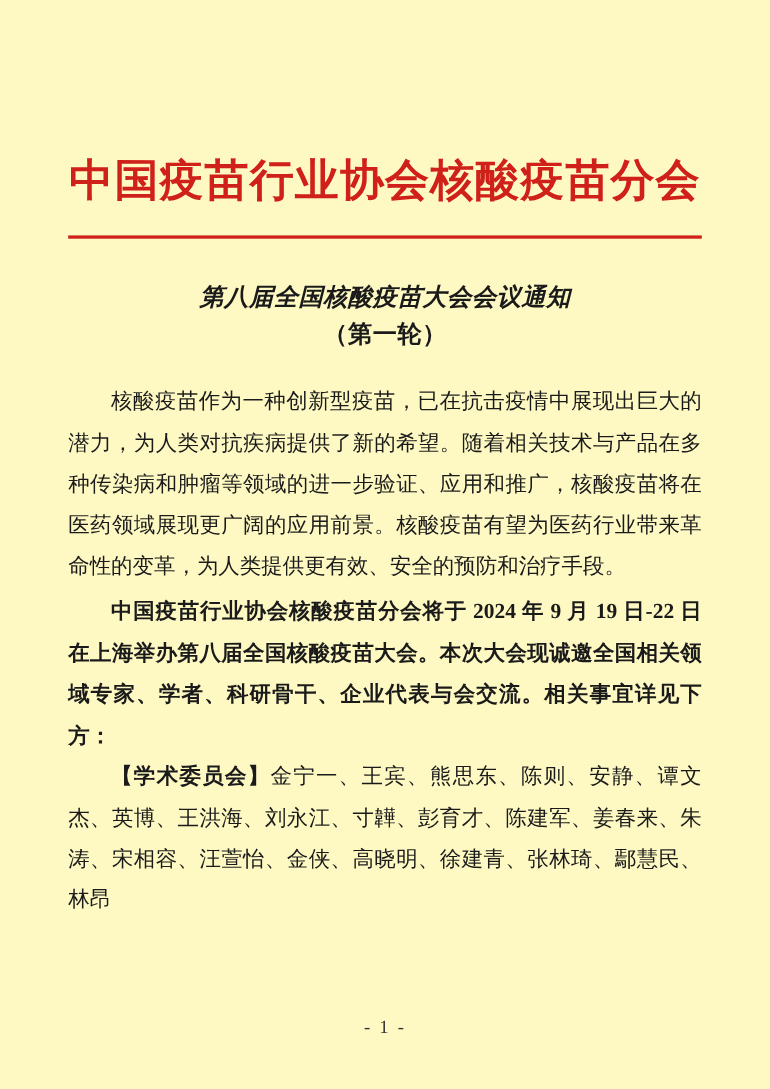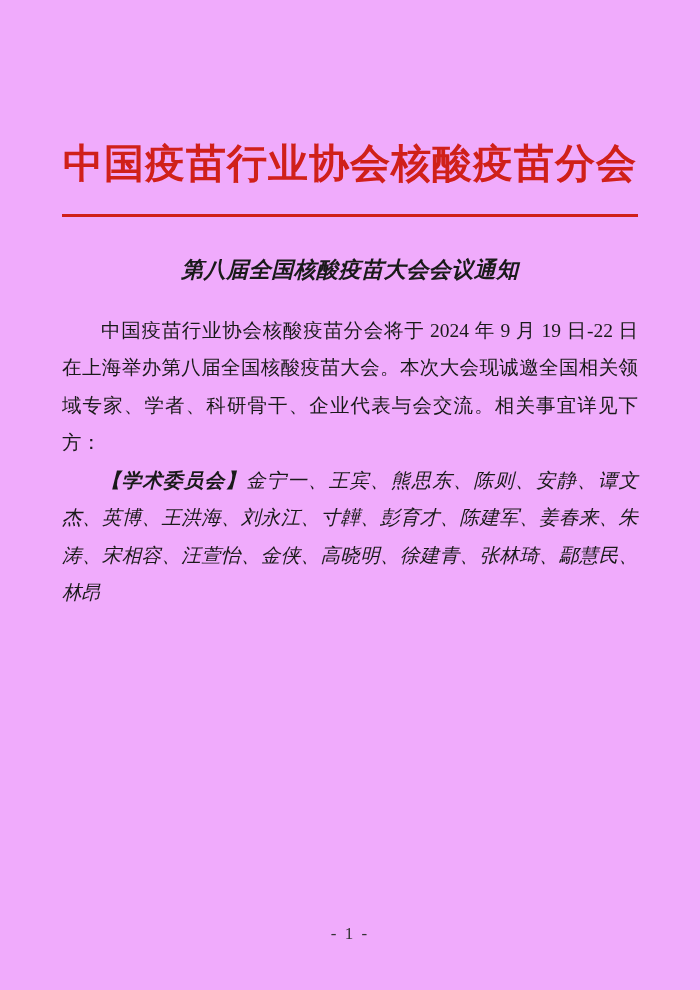--- a/index.html
+++ b/index.html
@@ -13,21 +13,21 @@
     font-family: "Liberation Serif", "DejaVu Serif", serif;
     color: #1a1a1a;
     overflow: hidden;
   }
   .page {
     position: relative;
     width: 700px;
     height: 990px;
     box-sizing: border-box;
     padding: 0 62px;
-    background: #f0abfc;
+    background: #fef9c3;
   }
   .letterhead {
     padding-top: 140px;
     text-align: center;
   }
   .letterhead-title {
     color: #d0201a;
     font-family: "Liberation Serif", "DejaVu Serif", serif;
     font-weight: bold;
     font-size: 40px;
@@ -62,26 +62,26 @@
     font-size: 19.5px;
     line-height: 1.92;
     text-align: justify;
     text-justify: inter-ideograph;
   }
   .para {
     text-indent: 2em;
     margin: 0 0 0 0;
   }
   .para + .para {
-    margin-top: 16px;
+    margin-top: 4px;
+    font-weight: bold;
   }
   .field-line {
     text-indent: 2em;
     margin: 0;
-    font-style: italic;
   }
   .bracket {
     font-weight: bold;
   }
   .pagenum {
     position: absolute;
     left: 0;
     right: 0;
     bottom: 46px;
     text-align: center;
@@ -94,22 +94,24 @@
 <body>
 
 <div class="page">
 
   <div class="letterhead">
     <div class="letterhead-title">中国疫苗行业协会核酸疫苗分会</div>
     <div class="letterhead-rule"></div>
   </div>
 
   <div class="doc-title">第八届全国核酸疫苗大会会议通知</div>
+  <div class="doc-subtitle">（第一轮）</div>
 
   <div class="body-text">
+    <p class="para">核酸疫苗作为一种创新型疫苗，已在抗击疫情中展现出巨大的潜力，为人类对抗疾病提供了新的希望。随着相关技术与产品在多种传染病和肿瘤等领域的进一步验证、应用和推广，核酸疫苗将在医药领域展现更广阔的应用前景。核酸疫苗有望为医药行业带来革命性的变革，为人类提供更有效、安全的预防和治疗手段。</p>
     <p class="para">中国疫苗行业协会核酸疫苗分会将于 2024 年 9 月 19 日-22 日在上海举办第八届全国核酸疫苗大会。本次大会现诚邀全国相关领域专家、学者、科研骨干、企业代表与会交流。相关事宜详见下方：</p>
 
     <p class="field-line"><span class="bracket">【学术委员会】</span><span>金宁一、王宾、熊思东、陈则、安静、谭文杰、英博、王洪海、刘永江、寸韡、彭育才、陈建军、姜春来、朱涛、宋相容、汪萱怡、金侠、高晓明、徐建青、张林琦、鄢慧民、林昂</span></p>
 
 
 
 
     <p class="field-line"></p>
   </div>
 

